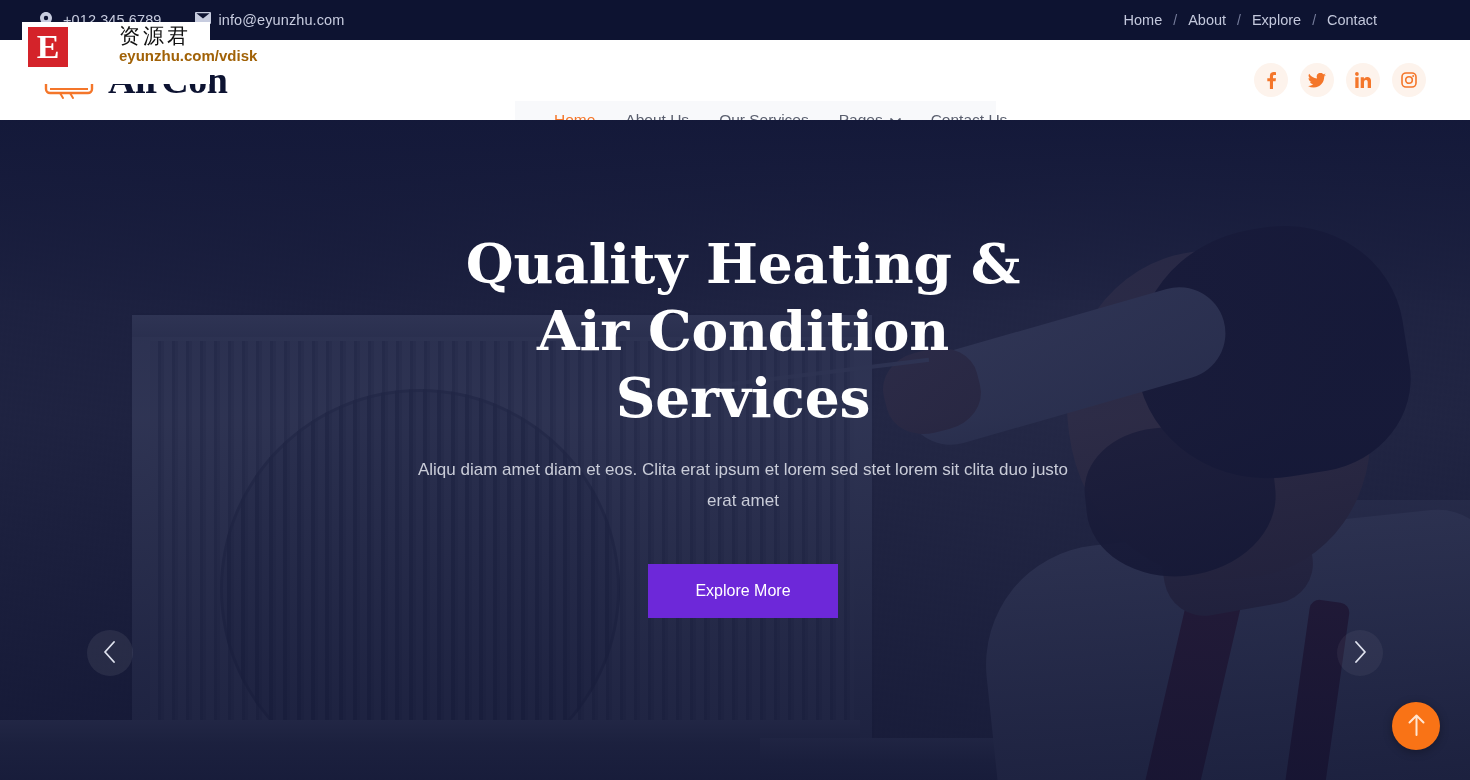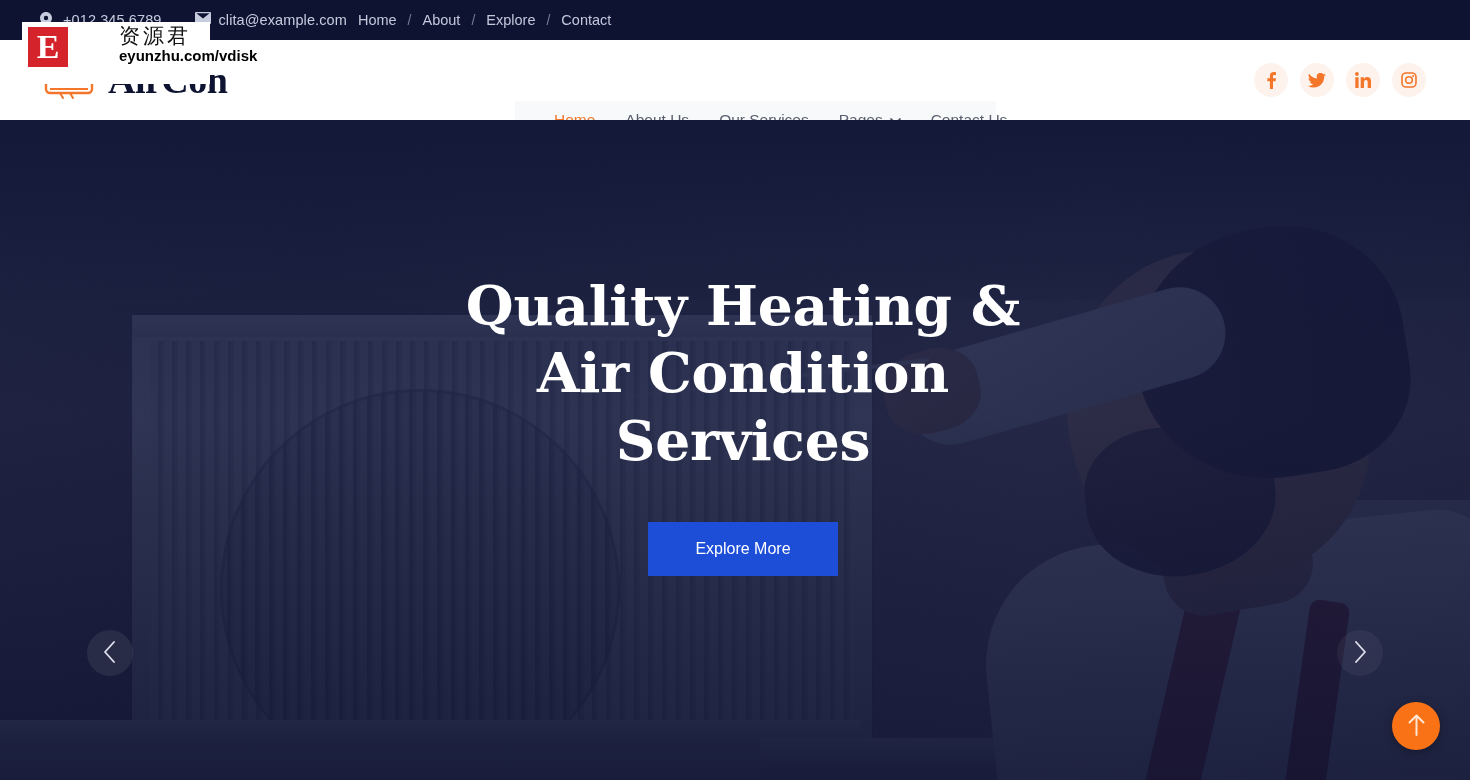--- a/index.html
+++ b/index.html
@@ -7,22 +7,22 @@
   html,body {
     width:1470px; height:780px; overflow:hidden;
     font-family:"Liberation Sans", sans-serif;
     background:#ffffff;
   }
 
   
   .topbar{
     position:absolute; left:0; top:0; width:1470px; height:40px;
     background:#0d1331;
-    display:flex; align-items:center; justify-content:flex-start;
-    padding:0 24px 0 40px;
+    display:flex; align-items:center; justify-content:space-between;
+    padding:0 32px 0 40px;
   }
   .topbar-left{ display:flex; align-items:center; gap:34px; }
   .tb-item{ display:flex; align-items:center; gap:9px;
     color:#c7ccdf; font-size:14.5px; letter-spacing:.1px; }
   .tb-ico{ width:14px; height:16px; display:block; flex:none; }
   .tb-ico svg{ display:block; }
   .topbar-right{ display:flex; align-items:center; gap:0; padding-right:50px; }
   .tb-link{ color:#c3c8dc; font-size:14.5px; padding:0 11px; text-decoration:none; }
   .tb-sep{ color:#767d9c; font-size:14px; }
 
@@ -207,21 +207,21 @@
   }
   .hero-sub{
     margin-top:24px;
     color:#c9ccd8; font-size:17px; line-height:1.78;
     text-align:center; max-width:680px;
   }
   .hero-btn{
     margin-top:48px;
     display:inline-flex; align-items:center; justify-content:center;
     width:190px; height:54px;
-    background:#1d4ed8; color:#ffffff;
+    background:#6d28d9; color:#ffffff;
     font-size:16px; text-decoration:none; border:none; cursor:pointer;
     font-family:"Liberation Sans", sans-serif;
   }
 
   
   .car-btn{
     position:absolute; top:510px; width:46px; height:46px; border-radius:50%;
     background:rgba(255,255,255,.07);
     display:flex; align-items:center; justify-content:center;
     cursor:pointer; border:none;
@@ -248,21 +248,21 @@
   .wm-box{
     width:44px; height:44px; background:#d4232a;
     display:flex; align-items:center; justify-content:center; flex:none;
     border:2px solid #ffffff; box-shadow:0 0 0 2px #d4232a inset;
   }
   .wm-e{ color:#ffffff; font-family:"Liberation Serif", serif;
     font-weight:bold; font-size:34px; line-height:1; }
   .wm-right{ display:flex; flex-direction:column;margin-left:43px; }
   .wm-cn{ font-size:21px; color:#111111; line-height:1.08;
     letter-spacing:3px; font-family:"DejaVu Sans", sans-serif; }
-  .wm-url{ font-size:15px; color:#000000; font-weight:bold; line-height:1.1; }
+  .wm-url{ font-size:15px; color:#a16207; font-weight:bold; line-height:1.1; }
 </style>
 </head>
 <body>
 
 <div class="topbar">
   <div class="topbar-left">
 
     <div class="tb-item">
       <span class="tb-ico">
         <svg width="12" height="16" viewBox="0 0 12 16">
@@ -271,21 +271,21 @@
       </span>
       <span>+012 345 6789</span>
     </div>
 
     <div class="tb-item">
       <span class="tb-ico">
         <svg width="16" height="12" viewBox="0 0 16 12">
           <path d="M1 0h14a1 1 0 0 1 1 1v10a1 1 0 0 1-1 1H1a1 1 0 0 1-1-1V1a1 1 0 0 1 1-1zm7 6.6L14.6 1.2H1.4L8 6.6z" fill="#c7ccdf"></path>
         </svg>
       </span>
-      <span>clita@example.com</span>
+      <span>info@eyunzhu.com</span>
     </div>
 
   </div>
 
   <div class="topbar-right">
     <a class="tb-link" href="#">Home</a>
     <span class="tb-sep">/</span>
     <a class="tb-link" href="#">About</a>
     <span class="tb-sep">/</span>
     <a class="tb-link" href="#">Explore</a>
@@ -381,20 +381,21 @@
       <div class="tech-arm"></div>
       <div class="tech-hand"></div>
       <div class="probe"></div>
     </div>
   </div>
 
   <div class="hero-tint"></div>
 
   <div class="hero-content">
     <h1 class="hero-title">Quality Heating &amp; Air Condition Services</h1>
+    <p class="hero-sub">Aliqu diam amet diam et eos. Clita erat ipsum et lorem sed stet lorem sit clita duo justo erat amet</p>
     <a class="hero-btn" href="#">Explore More</a>
   </div>
 
   <button class="car-btn car-prev">
     <span>
       <svg width="14" height="22" viewBox="0 0 14 22">
         <path d="M11 1L2 11l9 10" stroke="#dfe2ee" stroke-width="1.8" fill="none" stroke-linecap="round" stroke-linejoin="round"></path>
       </svg>
     </span>
   </button>

